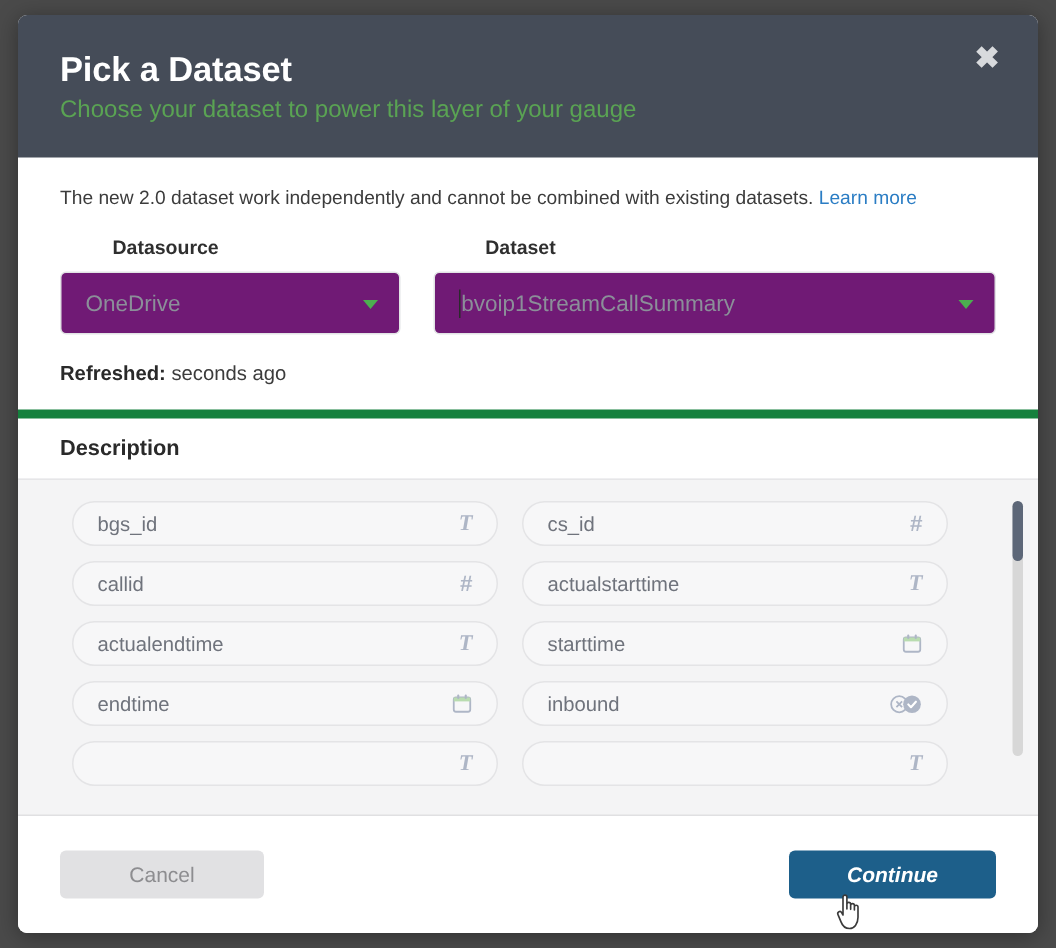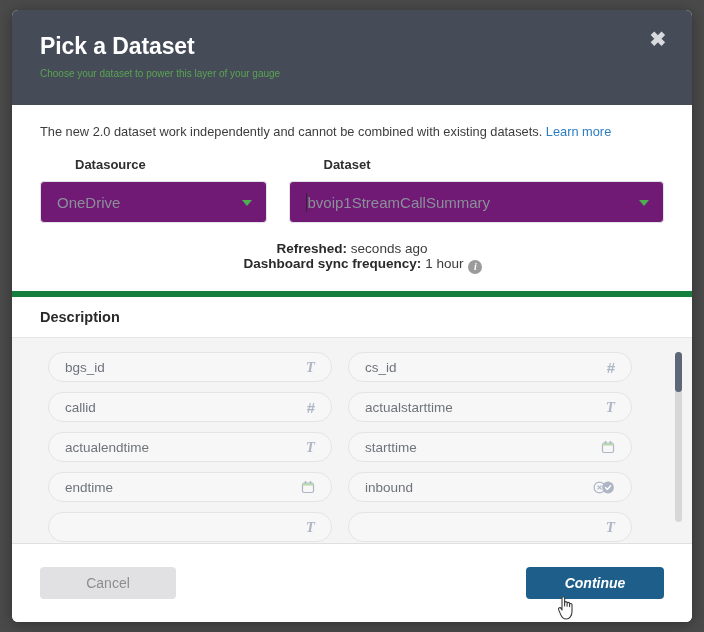--- a/index.html
+++ b/index.html
@@ -42,21 +42,21 @@
   .modal-title {
     color: #ffffff;
     font-size: 23px;
     font-weight: bold;
     line-height: 28px;
     margin: 0 0 5px 0;
     letter-spacing: -0.1px;
   }
   .modal-subtitle {
     color: #5aa353;
-    font-size: 10px;
+    font-size: 16px;
     line-height: 17px;
     margin: 0;
   }
   .close-btn {
     position: absolute;
     top: 17px;
     right: 22px;
     width: 24px;
     height: 24px;
     color: #d8dadd;
@@ -141,22 +141,21 @@
     background: #2b2b2b;
     margin-right: 1px;
     vertical-align: middle;
   }
 
   .meta-row {
     padding: 18px 28px 0 28px;
     font-size: 13.5px;
     color: #3c3c3c;
     display: flex;
-    align-items: center;
-    flex-direction: column;
+    align-items: flex-end;
   }
   .meta-row b { color: #2a2a2a; }
   .meta-item + .meta-item { margin-left: 22px; }
   .info-icon {
     display: inline-block;
     width: 14px;
     height: 14px;
     border-radius: 50%;
     background: #9b9b9b;
     color: #fff;
@@ -329,24 +328,20 @@
             <span class="select-value">bvoip1StreamCallSummary</span>
         </div>
       </div>
     </div>
 
     <div class="meta-row">
       <div class="meta-item">
         <b>Refreshed:</b>
         <span>seconds ago</span>
       </div>
-      <div class="meta-item">
-        <b>Dashboard sync frequency:</b>
-        <span>1 hour</span><span class="info-icon">i</span>
-      </div>
     </div>
 
     <div class="section-head">Description</div>
 
     <div class="chips-area">
       <div class="chips-grid" id="chips-grid">
           <div class="chip">
             <span class="chip-name">bgs_id</span>
             <span class="chip-type">
               <span class="type-text">T</span>

